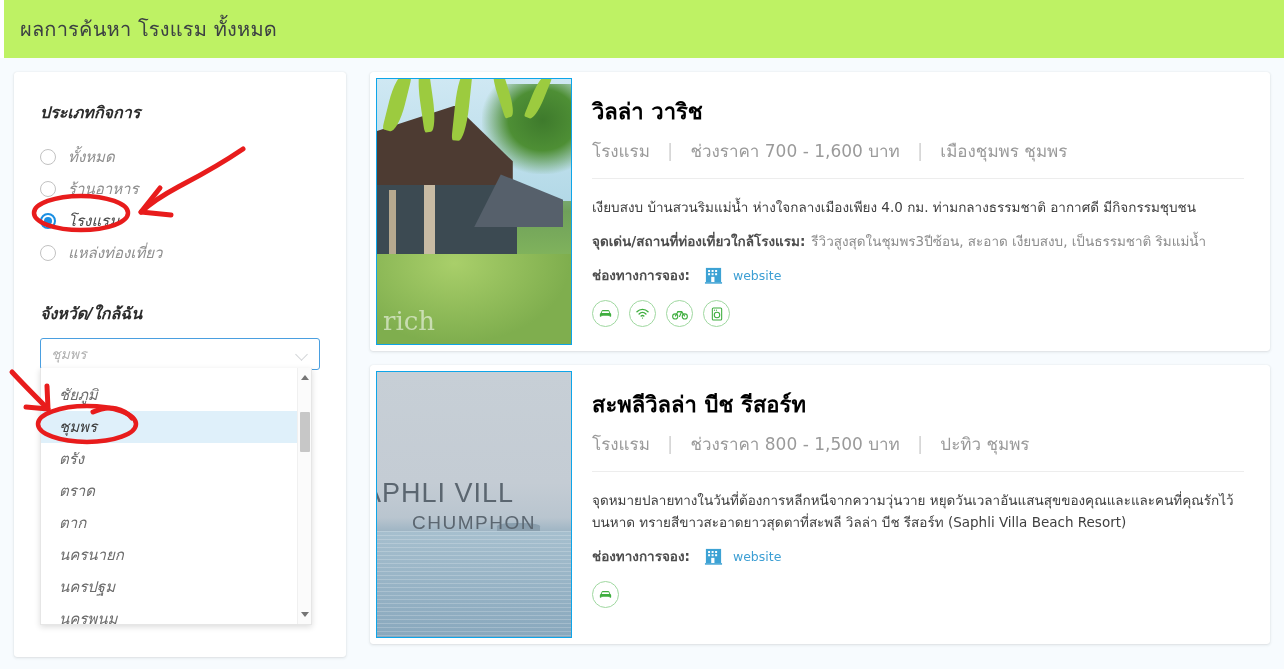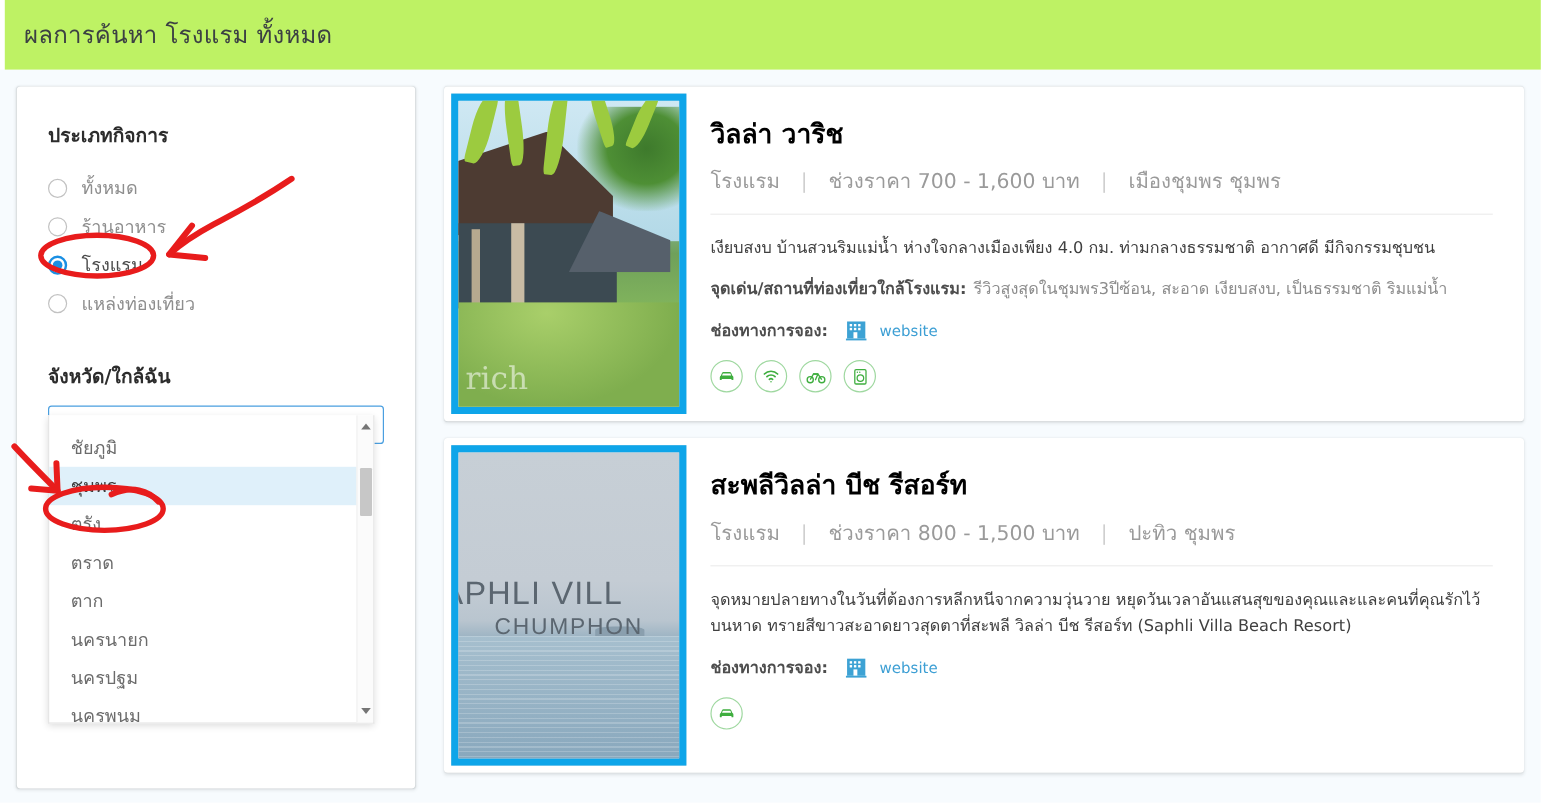--- a/index.html
+++ b/index.html
@@ -44,20 +44,21 @@
   
   .sidebar {
     position: absolute;
     left: 14px; top: 72px;
     width: 332px; height: 585px;
     background: #ffffff;
     border-radius: 3px;
     box-shadow: 0 1px 3px rgba(60,64,67,.14), 0 0 1px rgba(60,64,67,.12);
     padding: 28px 26px 0 26px;
     overflow: visible;
+    font-style: italic;
   }
   .filter-heading {
     font-size: 16px;
     font-weight: 700;
     color: #2c2c2c;
     margin: 0 0 16px 0;
   }
   .radio-group { margin: 0 0 6px 0; }
   .radio-row {
     display: flex; align-items: center;
@@ -126,21 +127,21 @@
     left: 1px; top: 2px;
     width: 8px; height: 8px;
     border-right: 1.6px solid #9aa0a6;
     border-bottom: 1.6px solid #9aa0a6;
     transform: rotate(45deg);
   }
 
   
   .dropdown {
     position: absolute;
-    left: 26px; top: 274px;
+    left: 26px; top: 296px;
     width: 272px; height: 257px;
     background: #ffffff;
     border: 1px solid #e6e6e6;
     border-top: none;
     box-shadow: 0 2px 6px rgba(0,0,0,.14);
     overflow: hidden;
     z-index: 5;
     padding-left: 32px;
   }
   .dropdown-inner {
@@ -201,21 +202,21 @@
     background: #ffffff;
     border-radius: 3px;
     box-shadow: 0 1px 3px rgba(60,64,67,.14), 0 0 1px rgba(60,64,67,.12);
     display: flex;
     padding: 6px;
     margin-bottom: 14px;
   }
   .card-thumb {
     flex: 0 0 auto;
     width: 196px; height: 267px;
-    border: 6px solid #0ea5e9;
+    border: 1px solid #0ea5e9;
     overflow: hidden;
     position: relative;
     background: #dfe3e6;
   }
   .card-body {
     flex: 1;
     padding: 16px 20px 12px 20px;
     min-width: 0;
   }
   .card-title {

